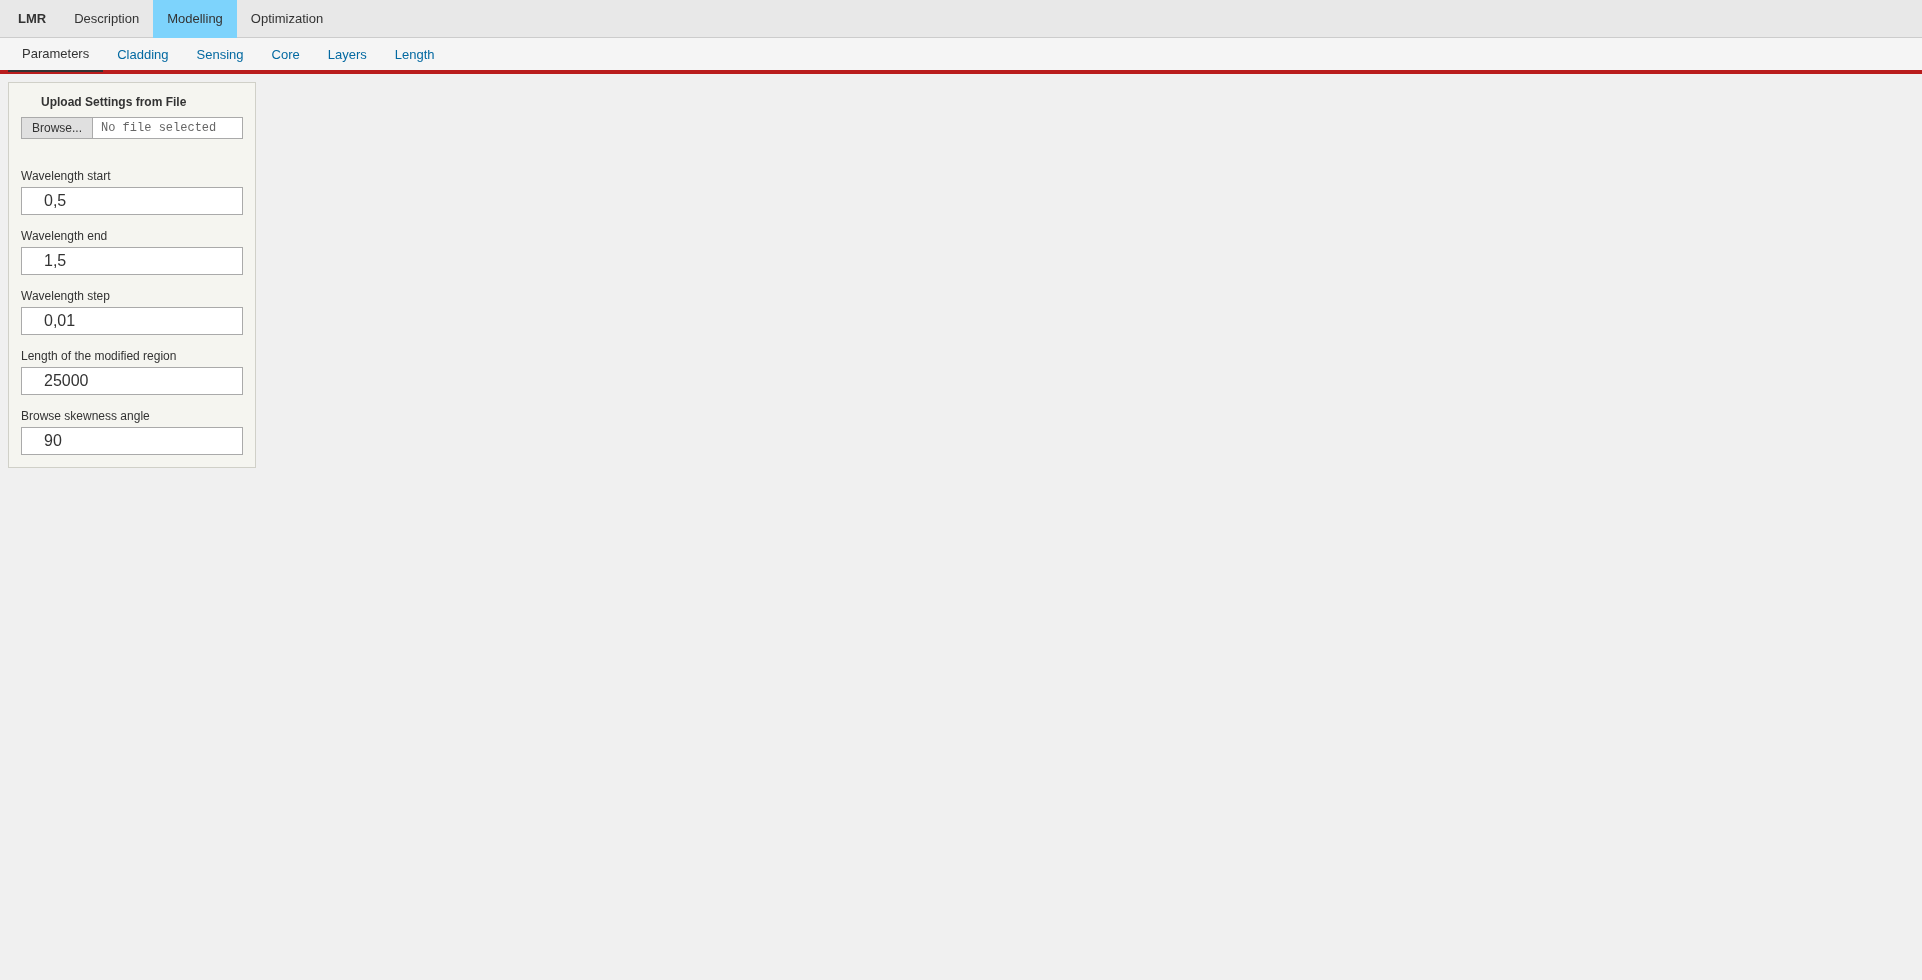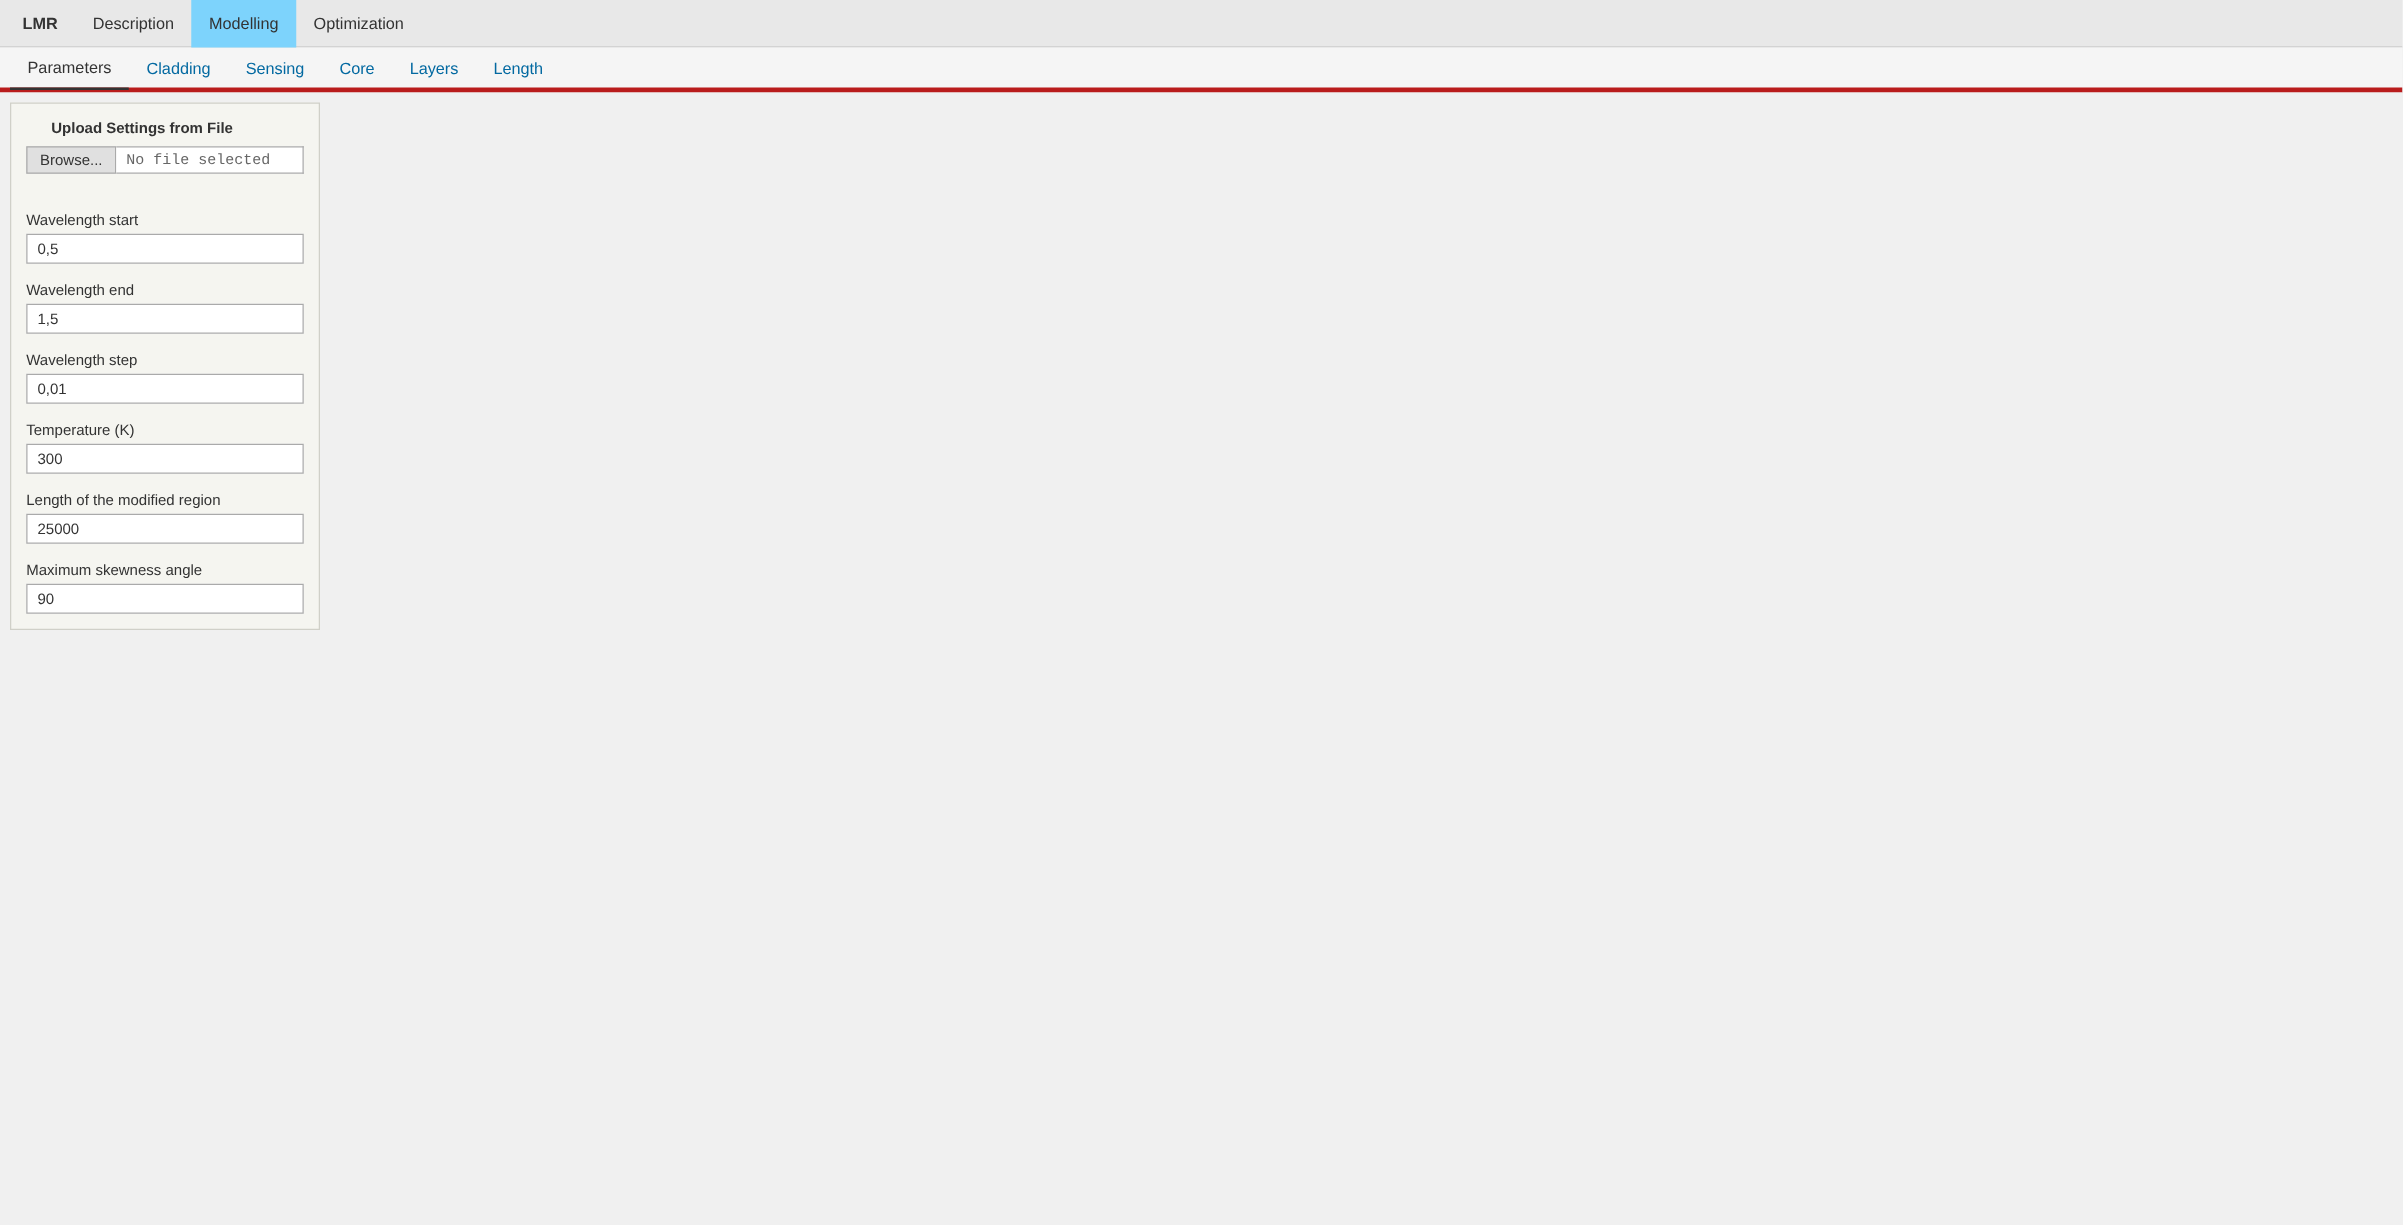--- a/index.html
+++ b/index.html
@@ -138,22 +138,22 @@
 
     .form-label {
       font-size: 12px;
       color: #333;
       margin-bottom: 4px;
       display: block;
     }
 
     .form-input {
       width: 100%;
-      padding: 4px 8px;
-      font-size: 12px;
+      padding: 4px 22px;
+      font-size: 16px;
       border: 1px solid #aaa;
       background-color: #fff;
       color: #333;
       outline: none;
     }
 
     .divider {
       height: 12px;
     }
   </style>
@@ -195,30 +195,26 @@
     <div class="form-group">
       <label class="form-label">Wavelength end</label>
       <input class="form-input" type="text" value="1,5" style="">
     </div>
 
     <div class="form-group">
       <label class="form-label">Wavelength step</label>
       <input class="form-input" type="text" value="0,01" style="">
     </div>
 
-    <div class="form-group">
-      <label class="form-label">Temperature (K)</label>
-      <input class="form-input" type="text" value="300" style="">
-    </div>
 
 
     <div class="form-group">
       <label class="form-label">Length of the modified region</label>
       <input class="form-input" type="text" value="25000" style="">
     </div>
 
     <div class="form-group">
-      <label class="form-label">Maximum skewness angle</label>
+      <label class="form-label">Browse skewness angle</label>
       <input class="form-input" type="text" value="90" style="">
     </div>
 
   </div>
 </div>
 
 </body></html>

